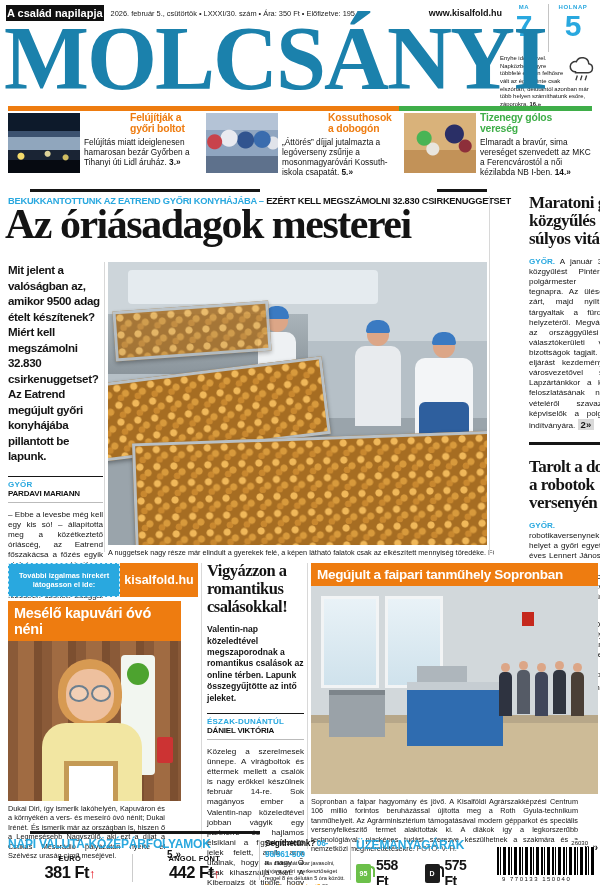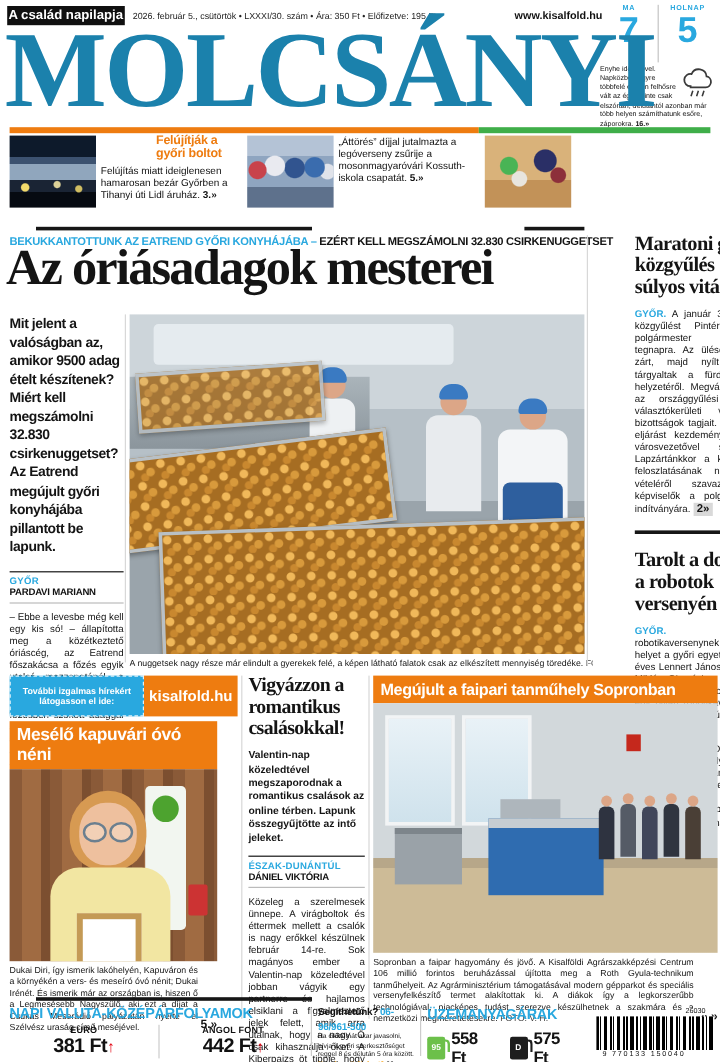--- a/index.html
+++ b/index.html
@@ -245,26 +245,32 @@
       <div class="tphoto tphoto-lidl"></div>
       <div class="ttext">
         <span class="ttitle orange">Felújítják a győri boltot</span>
         <p><span>Felújítás miatt ideiglenesen hamarosan bezár Győrben a Tihanyi úti Lidl áruház.</span>
            <span class="tref">3.»</span></p>
       </div>
     </div>
     <div class="teaser">
       <div class="tphoto tphoto-group"></div>
       <div class="ttext">
+        <span class="ttitle orange">Kossuthosok a dobogón</span>
         <p><span>„Áttörés” díjjal jutalmazta a legóverseny zsűrije a mosonmagyaróvári Kossuth-iskola csapatát.</span>
            <span class="tref">5.»</span></p>
       </div>
     </div>
     <div class="teaser">
       <div class="tphoto tphoto-handball"></div>
+      <div class="ttext">
+        <span class="ttitle green">Tizenegy gólos vereség</span>
+        <p><span>Elmaradt a bravúr, sima vereséget szenvedett az MKC a Ferencvárostól a női kézilabda NB I-ben.</span>
+           <span class="tref">14.»</span></p>
+      </div>
     </div>
   </div>
 
   <div class="rule rule-a"></div>
   <div class="rule rule-b"></div>
 
   <div class="kicker">
     <span class="k1">BEKUKKANTOTTUNK AZ EATREND GYŐRI KONYHÁJÁBA – </span><span class="k2">EZÉRT KELL MEGSZÁMOLNI 32.830 CSIRKENUGGETSET</span>
   </div>
   <h1 class="headline">Az óriásadagok mesterei</h1>

